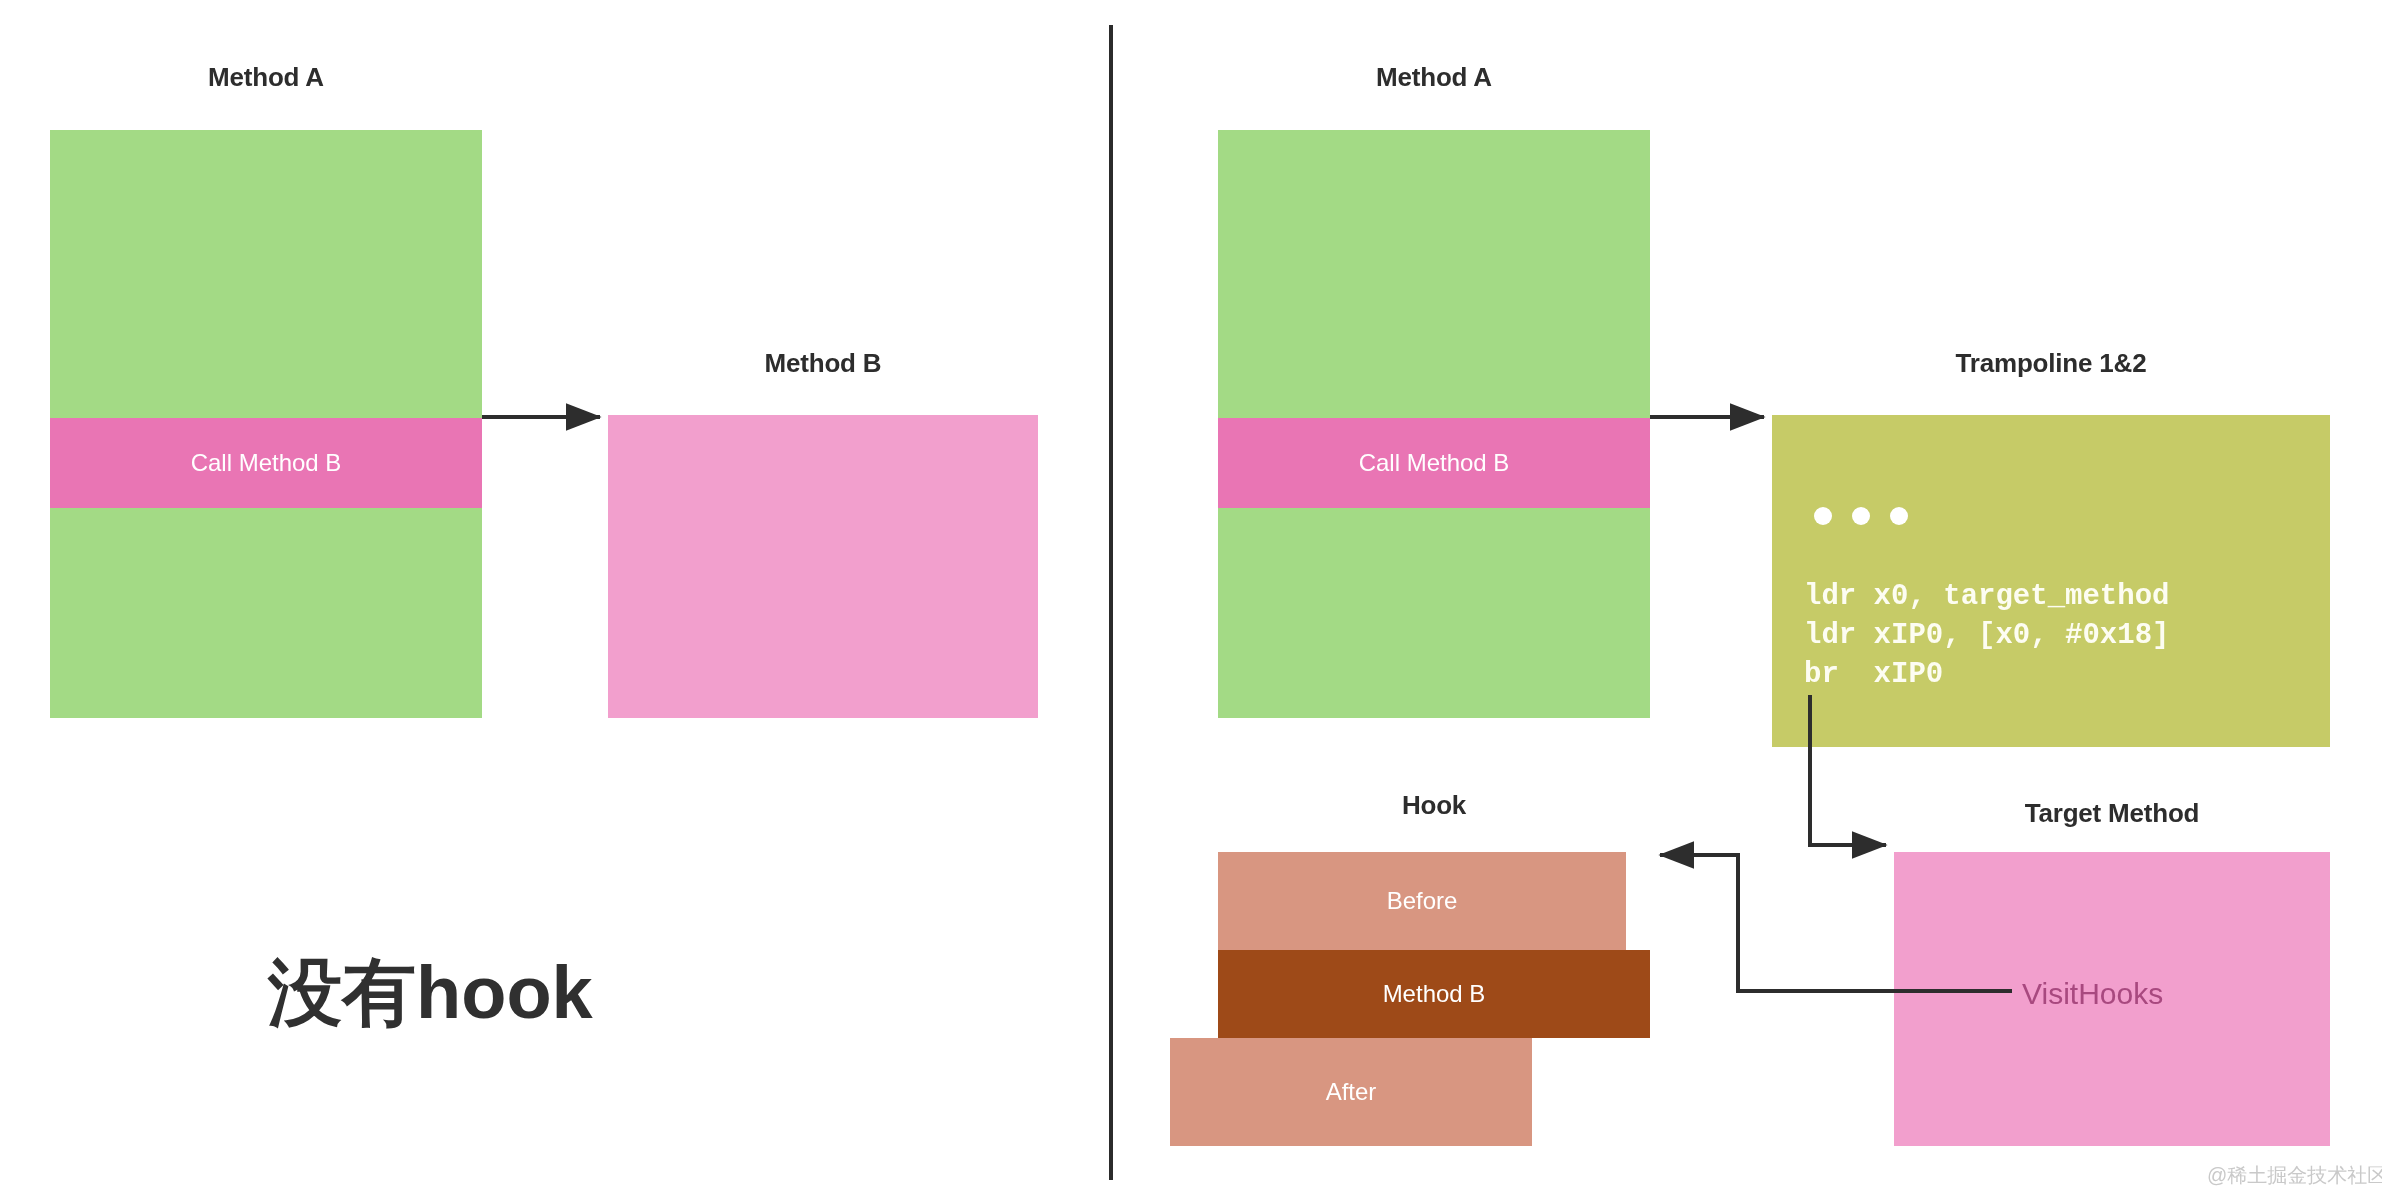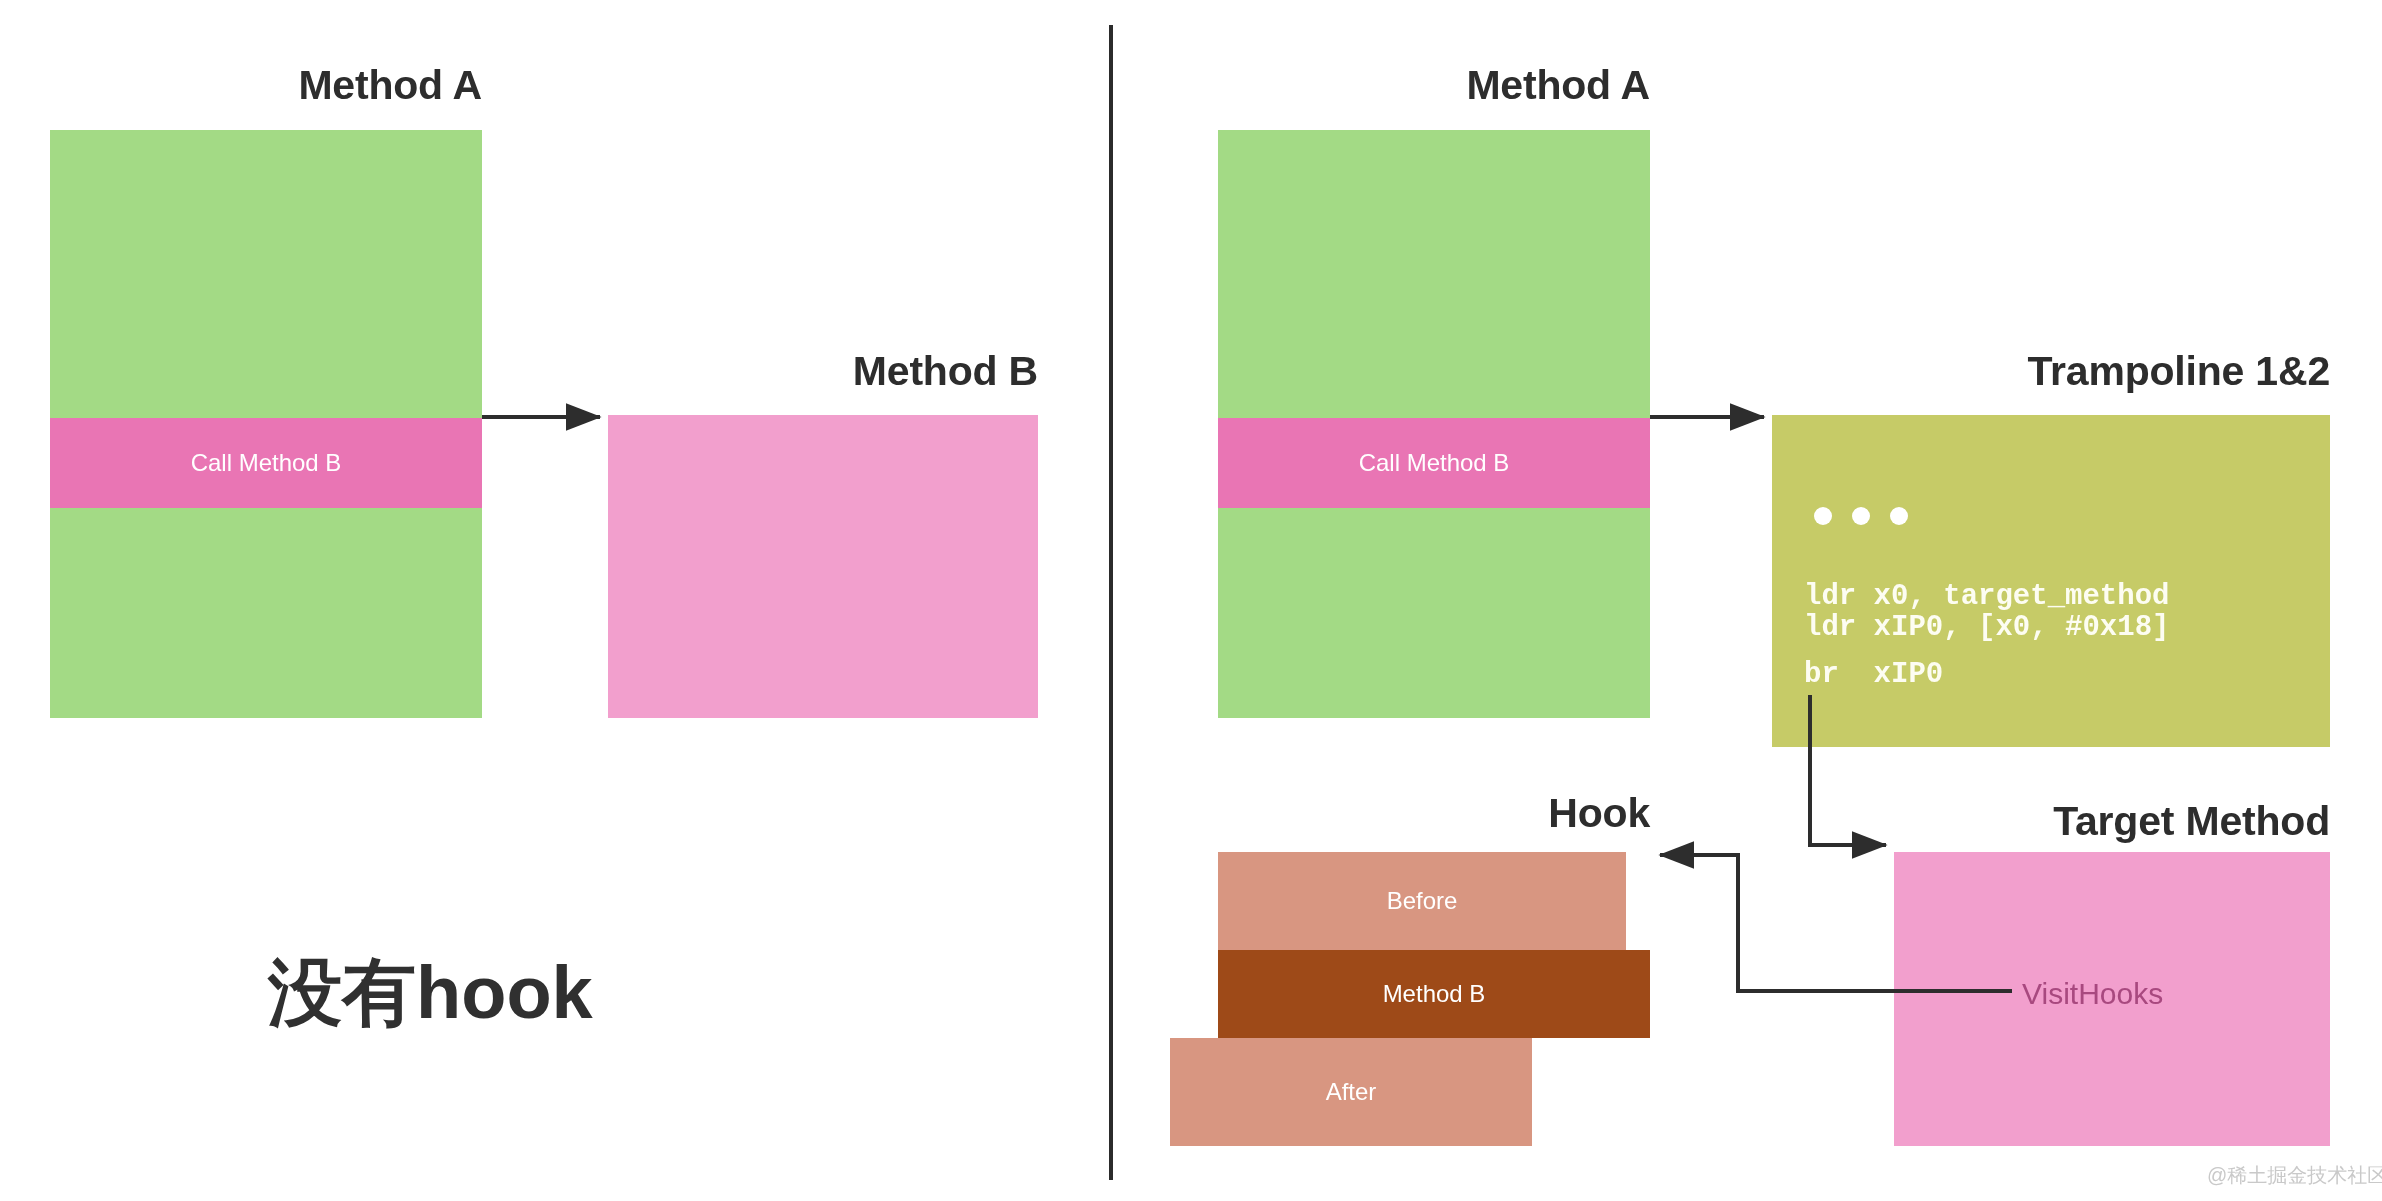--- a/index.html
+++ b/index.html
@@ -23,24 +23,24 @@
   .divider {
     left: 1109px;
     top: 25px;
     width: 4px;
     height: 1155px;
     background: #2b2b2b;
   }
 
   
   .box-title {
-    font-size: 41px;
+    font-size: 26px;
     font-weight: bold;
     color: #2d2d2d;
-    text-align: right;
+    text-align: center;
     white-space: nowrap;
     letter-spacing: -0.2px;
   }
 
   
   .caption {
     font-size: 74px;
     font-weight: bold;
     color: #303030;
     white-space: nowrap;
@@ -141,21 +141,21 @@
 
   <div class="abs box-title" style="left:1772px; top:348px; width:558px;">Trampoline 1&amp;2</div>
 
   <div class="abs block" style="left:1772px; top:415px; width:558px; height:332px; background:#c6cb67;">
     <div class="dots" style="position:absolute; left:42px; top:92px;">
       <span class="dot"></span>
       <span class="dot"></span>
       <span class="dot"></span>
     </div>
     <div class="code" style="position:absolute; left:32px; top:162px;">ldr x0, target_method</div>
-    <div class="code" style="position:absolute; left:32px; top:193px;">ldr xIP0, [x0, #0x18]</div>
+    <div class="code" style="position:absolute; left:32px; top:201px;">ldr xIP0, [x0, #0x18]</div>
     <div class="code" style="position:absolute; left:32px; top:240px;">br  xIP0</div>
   </div>
 
   <div class="abs box-title" style="left:1218px; top:790px; width:432px;">Hook</div>
 
   <div class="abs band" style="left:1218px; top:852px; width:408px; height:98px; background:#d89681;">
     <span>Before</span>
   </div>
   <div class="abs band" style="left:1218px; top:950px; width:432px; height:88px; background:#9e4a18;">
     <span>Method B</span>

